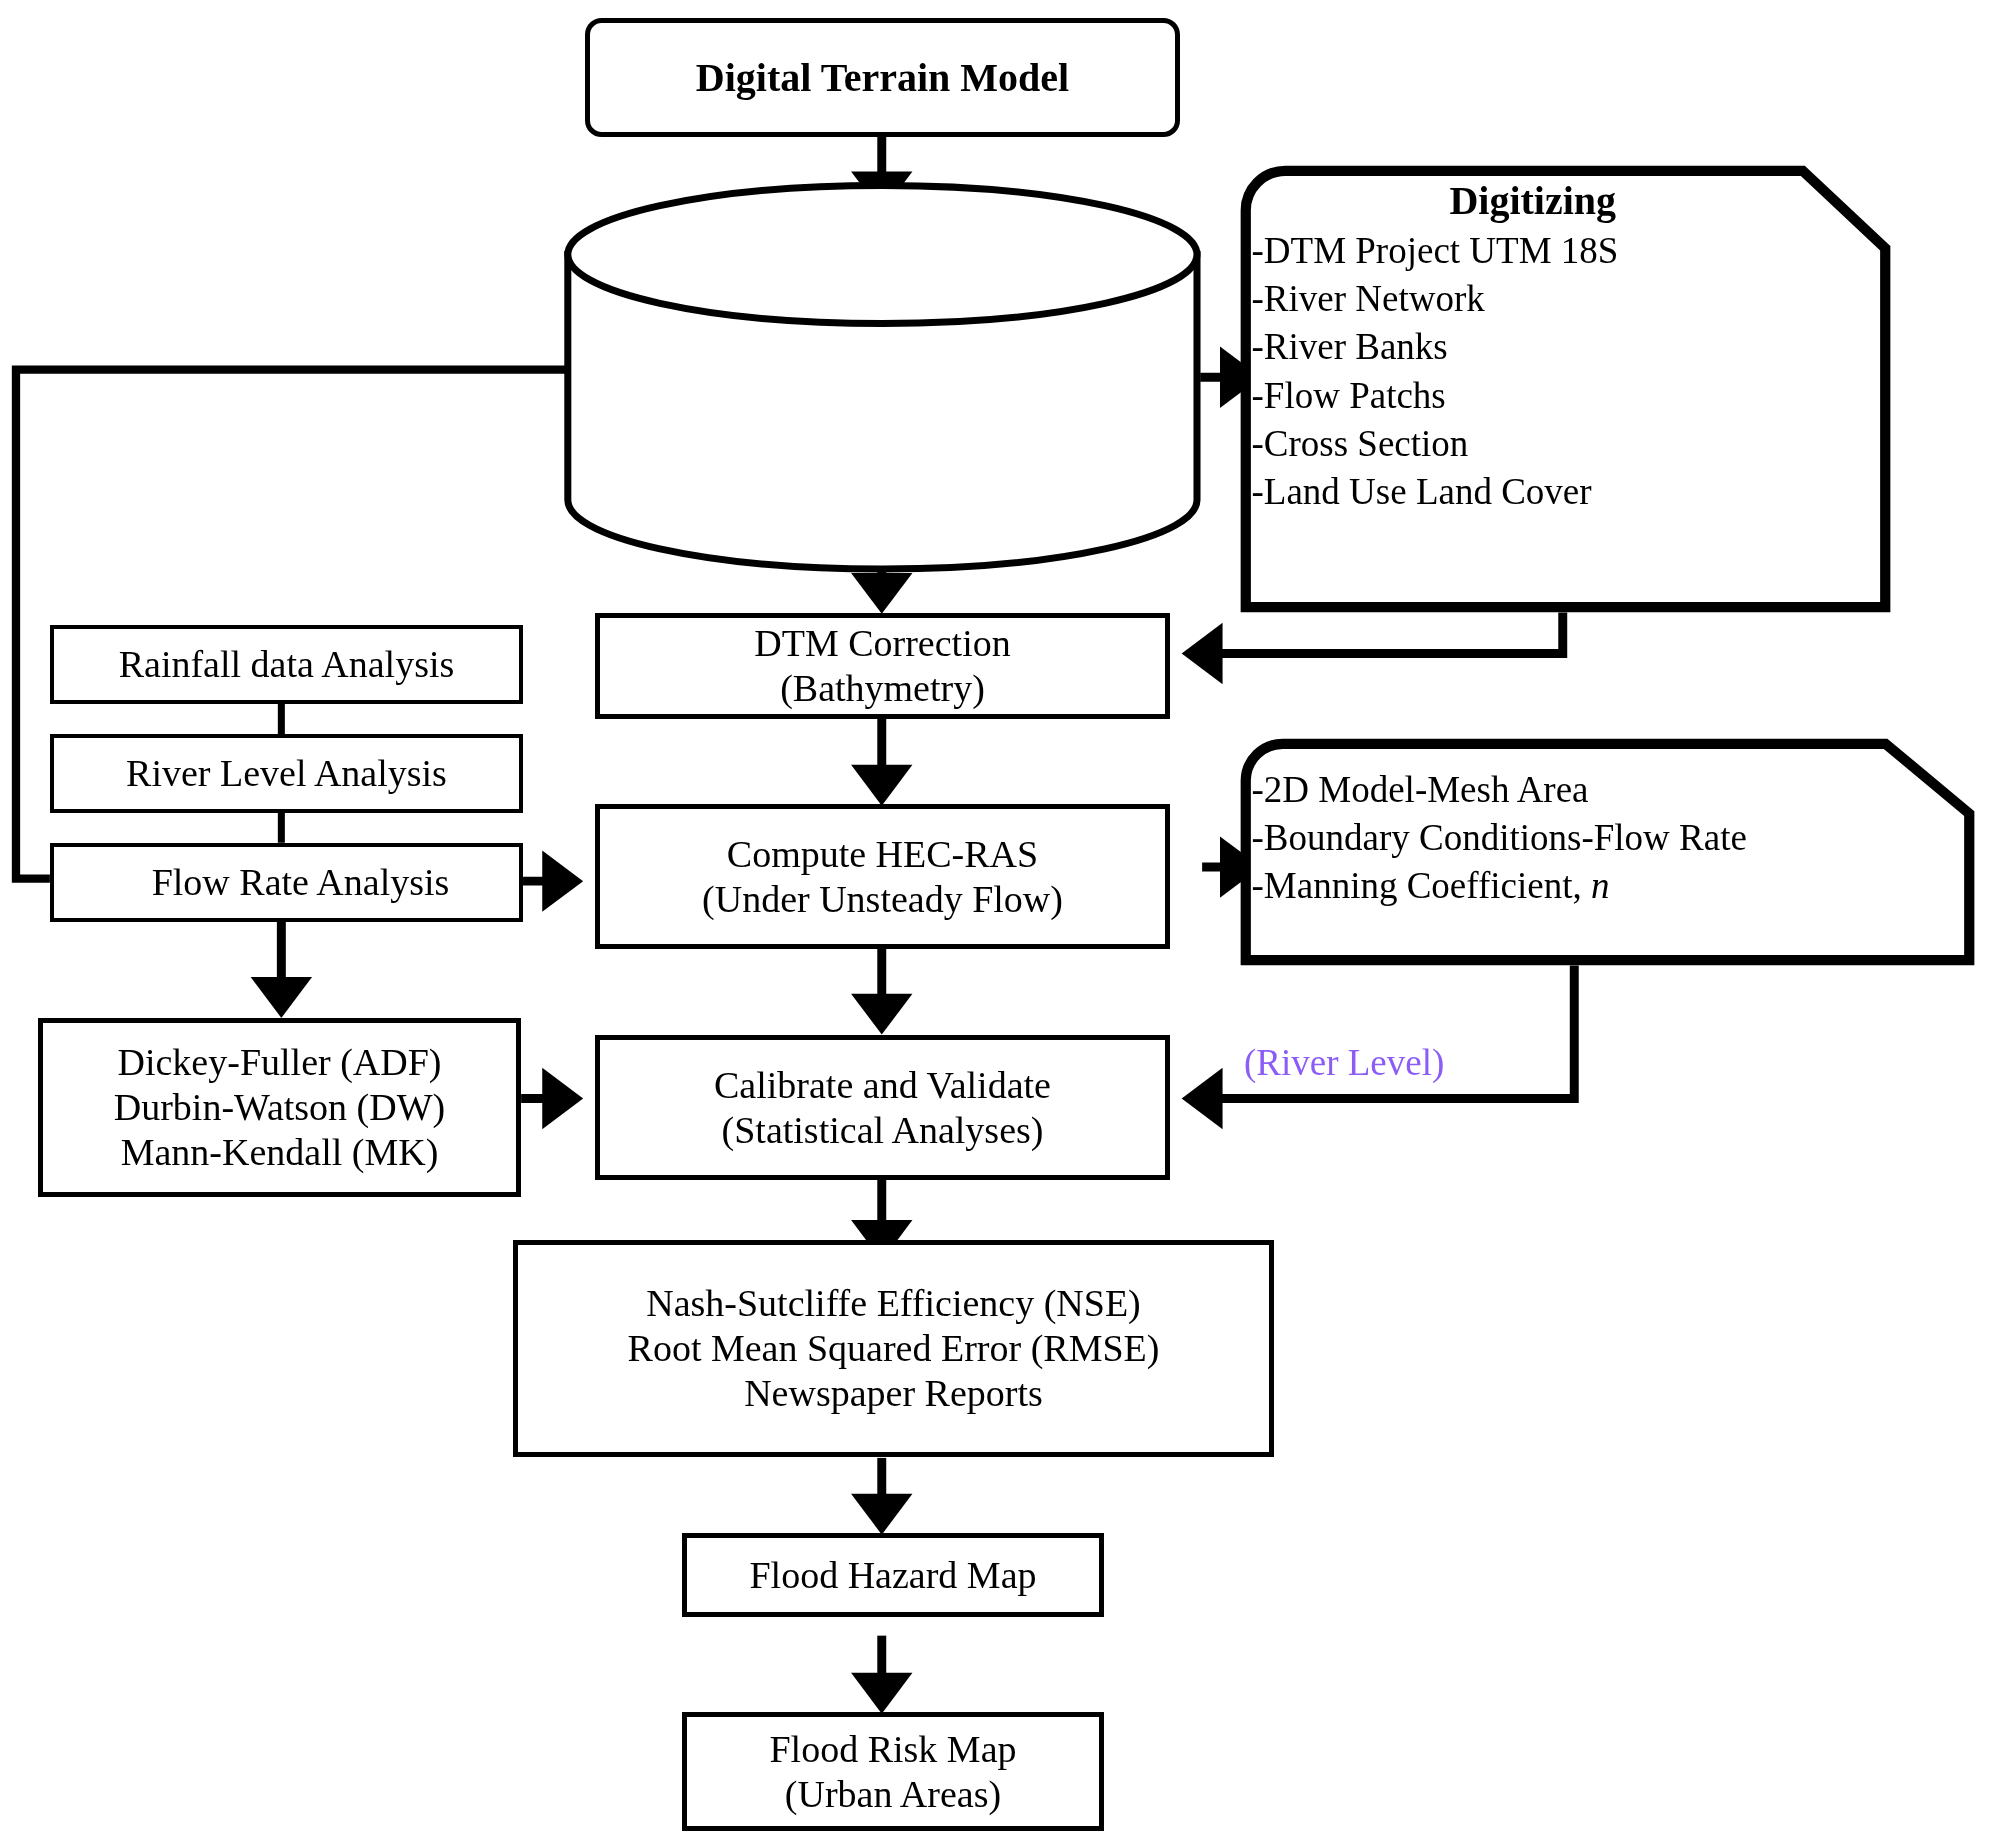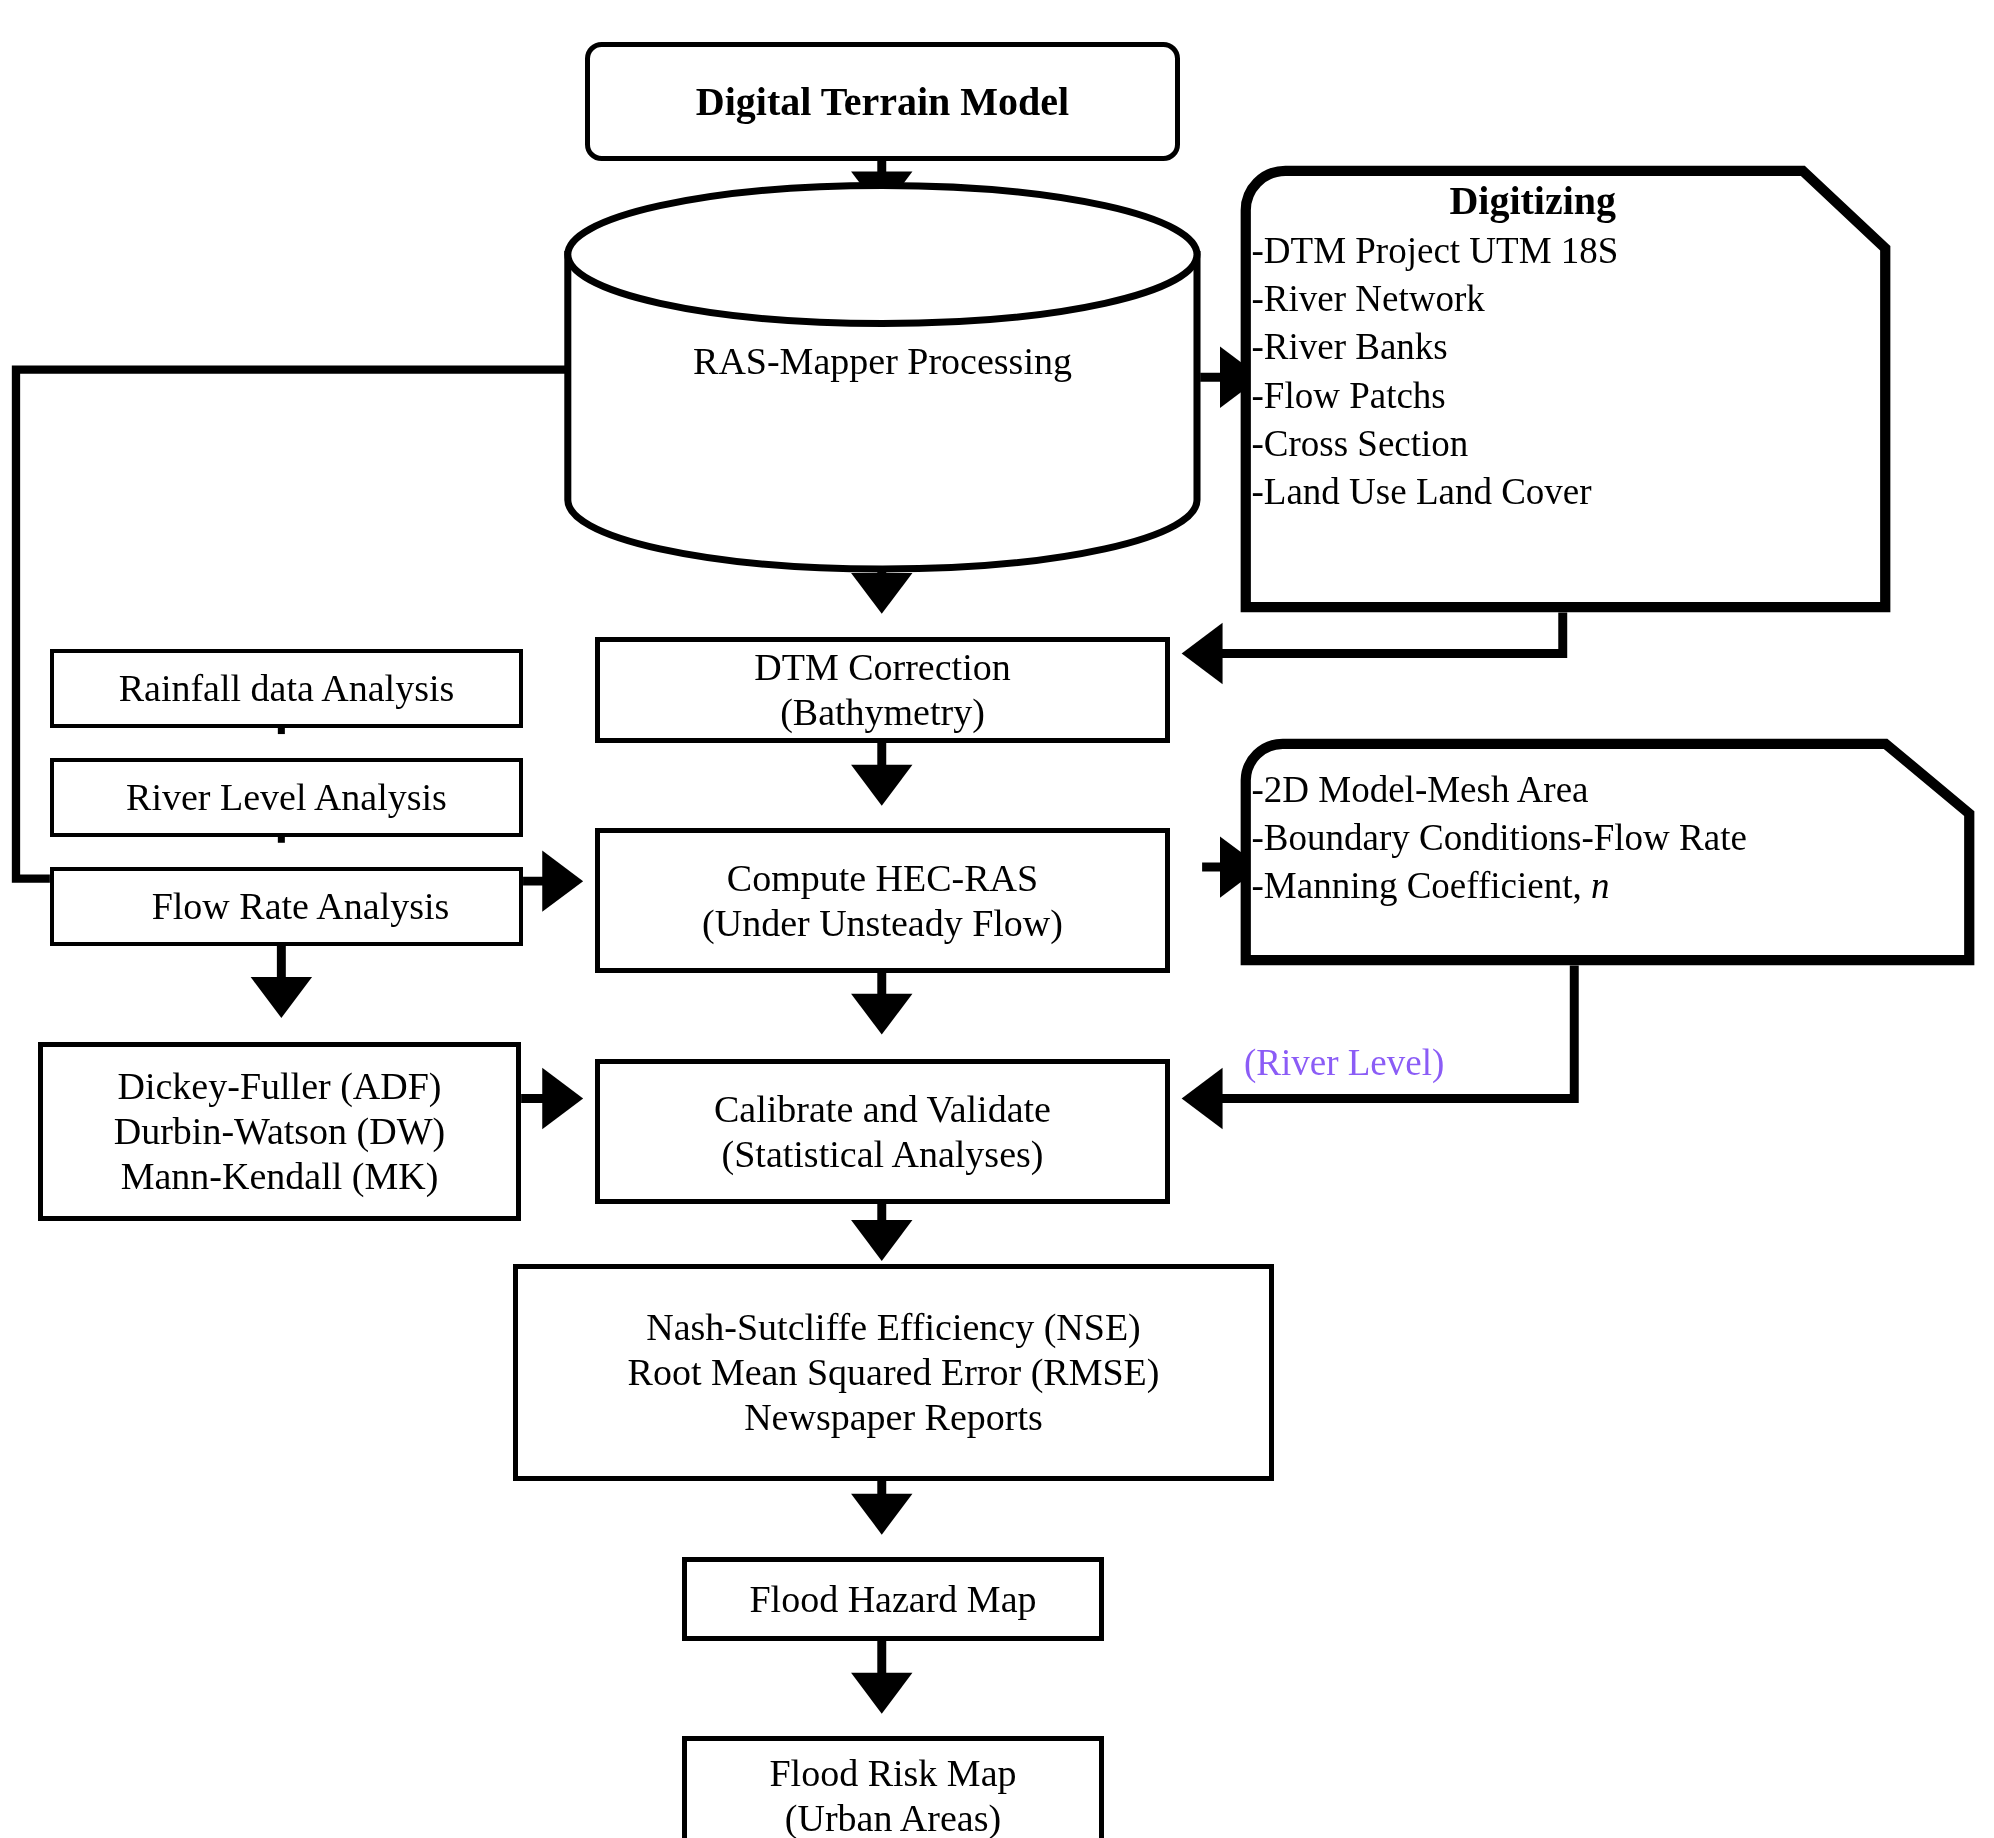--- a/index.html
+++ b/index.html
@@ -29,21 +29,20 @@
     box-sizing: border-box;
     background: #ffffff;
     display: flex;
     flex-direction: column;
     align-items: center;
     justify-content: center;
     text-align: center;
     color: #000000;
     line-height: 1.18;
     z-index: 5;
-    margin-top: 24px;
   }
   .node .ln { display: block; white-space: nowrap; }
 
   
   .box {
     border: 5.8px solid #000000;
   }
   .box-round {
     border: 5.8px solid #000000;
     border-radius: 16.6px;
@@ -181,24 +180,20 @@
     <g stroke="#000" stroke-width="11" fill="#ffffff">
       <path d="M888,398 L888,782 A492,108 0 0 0 1872,782 L1872,398 Z"></path>
       <ellipse cx="1380" cy="398" rx="492" ry="108"></ellipse>
     </g>
   </svg>
 
   <div class="node box-round t-title" style="left:585px; top:18px; width:595px; height:119px;">
     <span class="ln">Digital Terrain Model</span>
   </div>
 
-  <div class="cyl-label" style="left:568px; top:339px; width:629px;">
-    <span class="ln">RAS-Mapper</span>
-    <span class="ln">Processing</span>
-  </div>
 
   <div class="flag-node" style="left:1240px; top:165px; width:651px; height:448px;">
     <svg viewBox="0 0 1018 700" preserveAspectRatio="none" style="position:absolute;left:0;top:0;width:100%;height:100%;">
       <path d="M9,72 A62,62 0 0 1 71,9 L880,9 L1009,130 L1009,691 L9,691 Z" fill="#ffffff" stroke="#000" stroke-width="16"></path>
     </svg>
     <div class="flag-inner">
       <div class="flag-text">
         <span class="hd">Digitizing</span>
         <span class="ln">-DTM Project UTM 18S</span>
         <span class="ln">-River Network</span>

